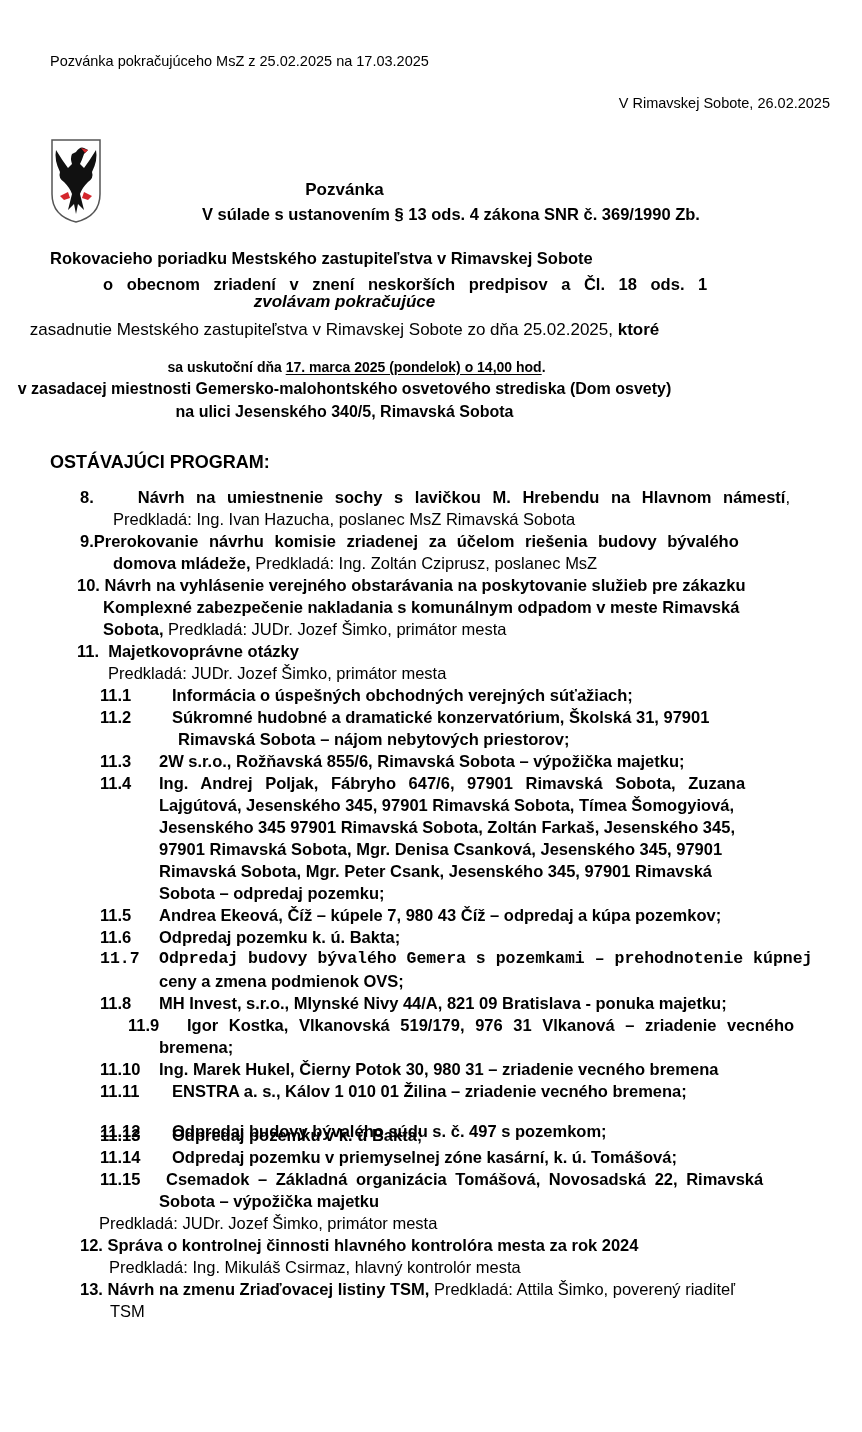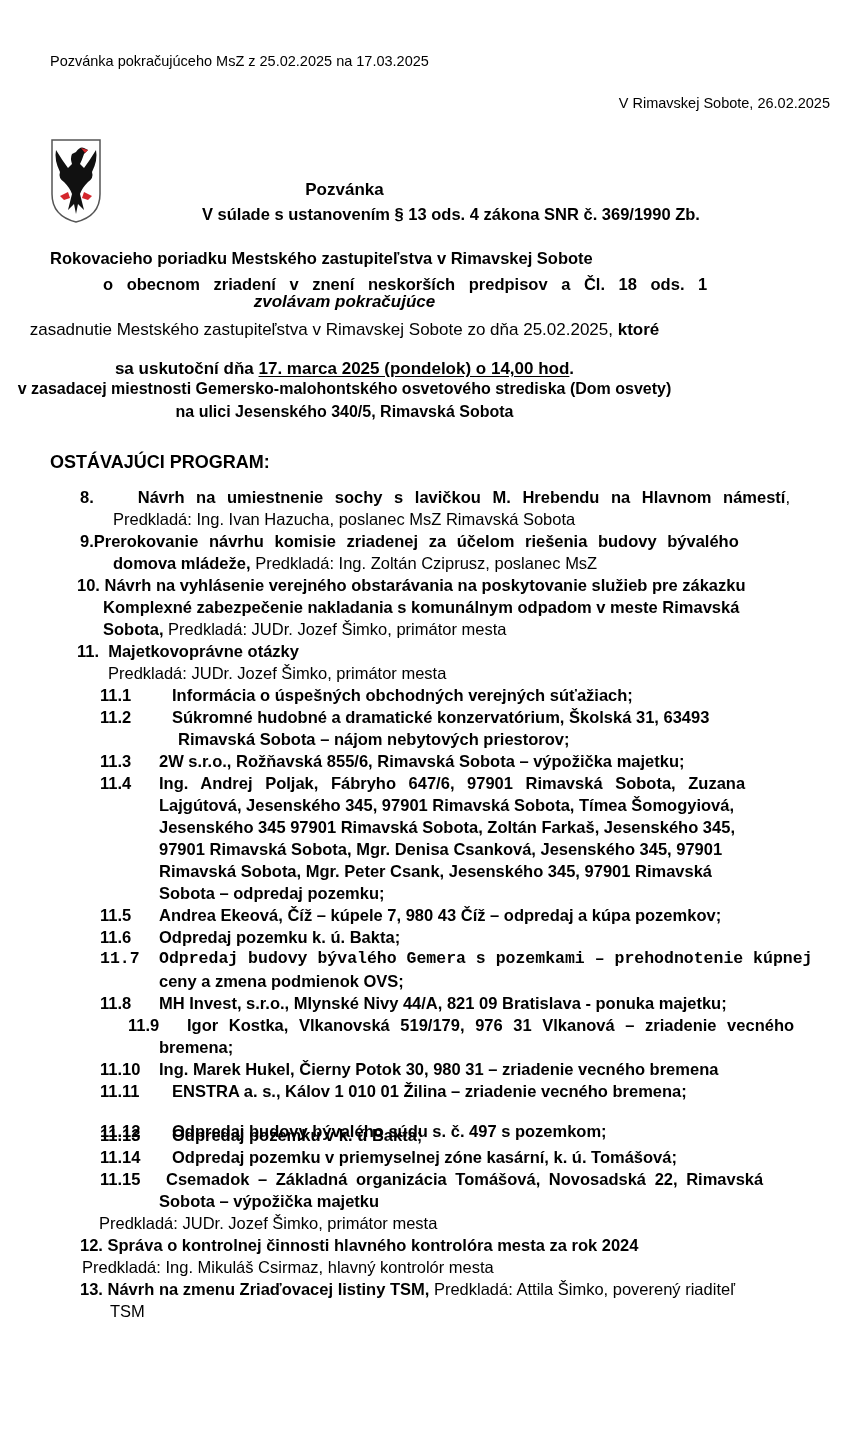--- a/index.html
+++ b/index.html
@@ -41,21 +41,21 @@
     <span>o obecnom zriadení v znení neskorších predpisov a Čl. 18 ods. 1</span>
   </div>
 <div class="line b" style="left:50px; top:247px;">Rokovacieho poriadku Mestského zastupiteľstva v Rimavskej Sobote</div>
 
 <div class="center b" style="top:292px; font-size:17px; font-style:italic;">zvolávam pokračujúce</div>
 
 <div class="center" style="top:320px; font-size:17px;">
   <span>zasadnutie Mestského zastupiteľstva v Rimavskej Sobote zo dňa 25.02.2025,</span>
   <span class="b">ktoré</span>
 </div>
-<div class="center b" style="top:359px; font-size:17px;">
+<div class="center b" style="top:359px; font-size:14px;margin-left:12px;">
   <span>sa  uskutoční dňa</span>
   <span class="u">17. marca 2025 (pondelok) o 14,00 hod</span><span>.</span>
 </div>
 <div class="center b" style="top:380px; font-size:16px;">v zasadacej miestnosti  Gemersko-malohontského osvetového strediska (Dom osvety)</div>
 <div class="center b" style="top:403px; font-size:16px;">na ulici Jesenského 340/5, Rimavská Sobota</div>
 
 <div class="abs b" style="left:50px; top:452px; font-size:18px;">OSTÁVAJÚCI PROGRAM:</div>
 
 <div class="line b" style="left:80px; top:486px;">
   <span>8.</span><span style="word-spacing:7px;padding-left:44px;">Návrh na umiestnenie sochy s lavičkou M. Hrebendu na Hlavnom námestí</span><span class="n">,</span>
@@ -78,21 +78,21 @@
   <span class="b">Sobota,</span><span> Predkladá: JUDr. Jozef Šimko, primátor mesta</span>
 </div>
 
 <div class="line b" style="left:77px; top:640px;">
   <span>11.</span>&nbsp;
   <span>Majetkovoprávne otázky</span>
 </div>
 <div class="line" style="left:108px; top:662px;">Predkladá: JUDr. Jozef Šimko, primátor mesta</div>
 
 <div class="line b" style="left:100px; top:684px;"><span style="display:inline-block;width:72px;">11.1</span><span>Informácia o úspešných obchodných verejných súťažiach;</span></div>
-<div class="line b" style="left:100px; top:706px;"><span style="display:inline-block;width:72px;">11.2</span><span>Súkromné hudobné a dramatické konzervatórium, Školská 31, 63493</span></div>
+<div class="line b" style="left:100px; top:706px;"><span style="display:inline-block;width:72px;">11.2</span><span>Súkromné hudobné a dramatické konzervatórium, Školská 31, 97901</span></div>
 <div class="line b" style="left:178px; top:728px;">Rimavská Sobota – nájom nebytových priestorov;</div>
 <div class="line b" style="left:100px; top:750px;"><span style="display:inline-block;width:59px;">11.3</span><span>2W s.r.o., Rožňavská 855/6, Rimavská Sobota – výpožička majetku;</span></div>
 
 <div class="line b" style="left:100px; top:772px;"><span style="display:inline-block;width:59px;">11.4</span><span style="word-spacing:8px;">Ing. Andrej Poljak, Fábryho 647/6, 97901 Rimavská Sobota, Zuzana</span></div>
 <div class="line b" style="left:159px; top:794px;">Lajgútová, Jesenského 345, 97901 Rimavská Sobota, Tímea Šomogyiová,</div>
 <div class="line b" style="left:159px; top:816px;">Jesenského 345 97901 Rimavská Sobota, Zoltán Farkaš, Jesenského 345,</div>
 <div class="line b" style="left:159px; top:838px;">97901 Rimavská Sobota, Mgr. Denisa Csanková, Jesenského 345, 97901</div>
 <div class="line b" style="left:159px; top:860px;">Rimavská Sobota, Mgr. Peter Csank, Jesenského 345, 97901 Rimavská</div>
 <div class="line b" style="left:159px; top:882px;">Sobota – odpredaj pozemku;</div>
 
@@ -109,19 +109,19 @@
 <div class="line b" style="left:100px; top:1124px;"><span style="display:inline-block;width:72px;">11.13</span><span>Odpredaj pozemku v k. ú Bakta;</span></div>
 <div class="line b" style="left:100px; top:1146px;"><span style="display:inline-block;width:72px;">11.14</span><span>Odpredaj pozemku v priemyselnej zóne kasární, k. ú. Tomášová;</span></div>
 <div class="line b" style="left:100px; top:1168px;"><span style="display:inline-block;width:66px;">11.15</span><span style="word-spacing:4px;">Csemadok – Základná organizácia Tomášová, Novosadská 22, Rimavská</span></div>
 <div class="line b" style="left:159px; top:1190px;">Sobota – výpožička majetku</div>
 <div class="line" style="left:99px; top:1212px;">Predkladá: JUDr. Jozef Šimko, primátor mesta</div>
 
 <div class="line b" style="left:80px; top:1234px;">
   <span>12.</span>
   <span>Správa o kontrolnej činnosti hlavného kontrolóra mesta za rok 2024</span>
 </div>
-<div class="line" style="left:82px; top:1256px;">Predkladá: Ing. Mikuláš Csirmaz, hlavný kontrolór mesta</div>
+<div class="line" style="left:109px; top:1256px;">Predkladá: Ing. Mikuláš Csirmaz, hlavný kontrolór mesta</div>
 
 <div class="line" style="left:80px; top:1278px;">
   <span class="b">13.</span>
   <span class="b">Návrh na  zmenu Zriaďovacej listiny TSM,</span><span> Predkladá: Attila Šimko, poverený riaditeľ</span>
 </div>
 <div class="line" style="left:110px; top:1300px;">TSM</div>
 
 </body></html>

